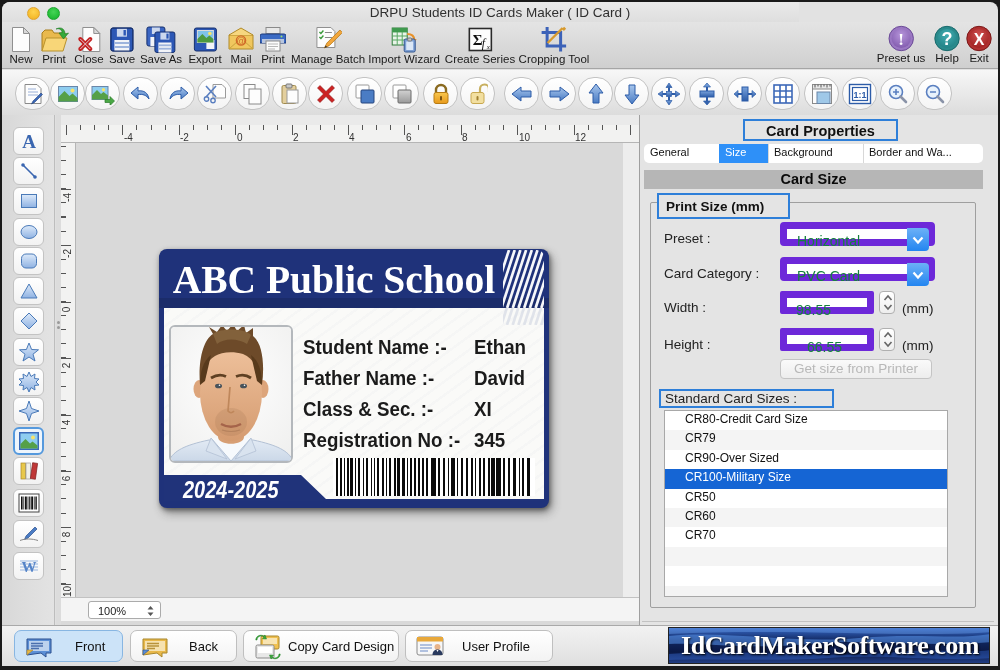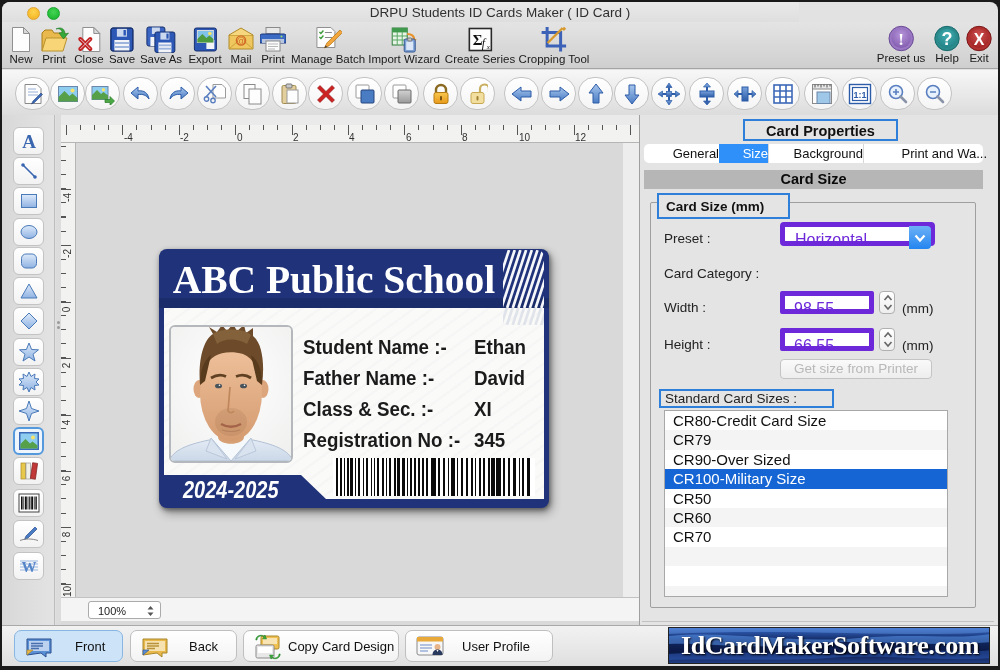--- a/index.html
+++ b/index.html
@@ -51,33 +51,33 @@
 #photo{position:absolute;left:5px;top:17px;width:124px;height:138px;background:#fff;border:2px solid #b4b8bc;border-radius:6px;overflow:hidden;}
 .crow{position:absolute;left:139px;width:241px;height:27px;}
 .cl,.cv2{font-weight:bold;font-size:20px;color:#1b1b1b;display:inline-block;transform:scaleX(.937);transform-origin:0 0;white-space:nowrap;}
 .cv2{position:absolute;left:171px;top:0;}
 #band{position:absolute;left:0;top:0;}
 #barcode{position:absolute;left:169px;top:150px;width:202px;height:38px;background:#fff;}
 #year{position:absolute;left:19px;top:169px;font-size:23.5px;font-weight:bold;font-style:italic;color:#fff;transform:scaleX(.85);transform-origin:0 0;}
 
 #rightpanel{position:absolute;left:637px;top:0;width:359px;height:511px;background:#e4e4e4;border-left:1px solid #9f9f9f;}
 .bluebox{position:absolute;border:2px solid #2e7fd9;}
-.field{position:absolute;background:#fff;border:5px solid #6d28d9;border-radius:4px;font-size:16px;color:#6d28d9;}
+.field{position:absolute;background:#fff;border:7px solid #6d28d9;border-radius:4px;font-size:14px;color:#15803d;}
 .ddcap{position:absolute;right:-1px;top:-1px;width:22px;height:23px;border-radius:0 4px 4px 0;background:linear-gradient(#6cb1f7,#2385f0);}
 .lab13{position:absolute;font-size:13.5px;color:#222;text-align:center;}
 #tabbar{position:absolute;left:4px;top:29px;width:339px;height:19px;background:#fff;border-radius:5px;}
 .tabsep{position:absolute;top:0;width:1px;height:19px;background:#d8d8d8;}
 #tabsize{position:absolute;left:75px;top:0;width:49px;height:19px;background:#2e90f8;}
-.tabtx{position:absolute;top:2px;text-align:right;font-size:13px;color:#111;white-space:nowrap;}
+.tabtx{position:absolute;top:2px;text-align:left;font-size:11px;color:#111;white-space:nowrap;padding-left:6px;}
 #cshead{position:absolute;left:4px;top:55px;width:339px;height:19px;background:#b6b6b6;text-align:center;font-size:14.5px;font-weight:bold;color:#0a0a0a;padding-top:1px;}
 #groupbox{position:absolute;left:10px;top:87px;width:326px;height:406px;border:1px solid #9f9f9f;border-radius:2px;}
 .stepper{position:absolute;width:16px;height:23px;background:linear-gradient(#fff,#eee);border:1px solid #b0b0b0;border-radius:4px;}
 #printbtn{position:absolute;left:140px;top:244px;width:152px;height:20px;background:linear-gradient(#fafafa,#ededed);border:1px solid #c4c4c4;border-radius:4px;text-align:center;font-size:13.5px;color:#b8b8b8;padding-top:1px;}
 #cslist{position:absolute;left:24px;top:295px;width:284px;height:187px;background:#fff;border:1px solid #a8a8a8;overflow:hidden;}
-.li{height:19.4px;font-size:15px;color:#111;padding:1px 0 0 8px;background:#fff;}
+.li{height:19.4px;font-size:12px;color:#111;padding:1px 0 0 20px;background:#fff;}
 .li.alt{background:#f4f4f4;}
 .li.sel{background:#1565d4;color:#fff;}
 
 #bottombar{position:absolute;left:0;top:623px;width:996px;height:41px;background:linear-gradient(#f2f2f2,#dfdfdf);border-top:1px solid #a9a9a9;}
 .bb{position:absolute;top:4px;height:32px;background:linear-gradient(#ffffff,#f3f3f3);border:1px solid #bfbfbf;border-radius:7px;font-size:13px;color:#111;}
 .bb .ic{position:absolute;left:9px;top:3px;}
 .bb .tx{position:absolute;top:8px;white-space:nowrap;}
 #frontbtn{background:#cce3f8;border:1px solid #88b6e2;}
 #wmark{position:absolute;left:666px;top:1px;width:322px;height:37px;overflow:hidden;border:1px solid #222;}
 #wmtx{position:absolute;left:0;top:3px;width:322px;text-align:center;font-family:"Liberation Serif",serif;font-weight:bold;font-size:26px;color:#fff;text-shadow:1px 1px 2px #000;letter-spacing:-0.5px;white-space:nowrap;}
@@ -727,39 +727,42 @@
       <div class="bluebox" style="left:103px;top:4px;width:155px;height:22px"></div>
       <div style="position:absolute;left:103px;top:8px;width:155px;text-align:center;font-size:14.5px;font-weight:bold;color:#111">Card Properties</div>
       <div id="tabbar">
         <div class="tabsep" style="left:75px"></div>
         <div class="tabsep" style="left:124px"></div>
         <div class="tabsep" style="left:219px"></div>
         <div id="tabsize"></div>
         <div class="tabtx" style="left:0;width:75px">General</div>
         <div class="tabtx" style="left:75px;width:49px;color:#fff">Size</div>
         <div class="tabtx" style="left:124px;width:95px">Background</div>
-        <div class="tabtx" style="left:219px;width:124px">Print and Wa...</div>
+        <div class="tabtx" style="left:219px;width:124px">Border and Wa...</div>
       </div>
       <div id="cshead">Card Size</div>
       <div id="groupbox"></div>
       <div class="bluebox" style="left:17px;top:78px;width:133px;height:26px;background:#e4e4e4"></div>
-      <div style="position:absolute;left:26px;top:84px;font-size:13.5px;font-weight:bold;color:#111">Card Size (mm)</div>
+      <div style="position:absolute;left:26px;top:84px;font-size:13.5px;font-weight:bold;color:#111">Print Size (mm)</div>
       <div class="lab13" style="left:24px;top:116px">Preset :</div>
       <div class="field" style="left:140px;top:107px;width:155px;height:24px;padding:4px 0 0 10px">Horizontal<div class="ddcap"><svg width="22" height="23" viewBox="0 0 22 23">
               <path d="M6.5 9.5 L11 14.5 L15.5 9.5" fill="none" stroke="#fff" stroke-width="2.2"></path>
             </svg></div></div>
       <div class="lab13" style="left:24px;top:151px">Card Category :</div>
+      <div class="field" style="left:140px;top:142px;width:155px;height:24px;padding:4px 0 0 10px">PVC Card<div class="ddcap"><svg width="22" height="23" viewBox="0 0 22 23">
+              <path d="M6.5 9.5 L11 14.5 L15.5 9.5" fill="none" stroke="#fff" stroke-width="2.2"></path>
+            </svg></div></div>
       <div class="lab13" style="left:24px;top:185px">Width :</div>
       <div class="field" style="left:140px;top:176px;width:94px;height:23px;padding:4px 0 0 9px;border-radius:2px">98.55</div>
       <div class="stepper" style="left:239px;top:176px"><svg width="16" height="21" viewBox="0 0 16 21">
             <path d="M4.5 8 L8 4 L11.5 8 M4.5 13 L8 17 L11.5 13" fill="none" stroke="#666" stroke-width="1.6"></path>
           </svg></div>
       <div class="lab13" style="left:262px;top:186px">(mm)</div>
       <div class="lab13" style="left:24px;top:222px">Height :</div>
-      <div class="field" style="left:140px;top:213px;width:94px;height:23px;padding:4px 0 0 9px;border-radius:2px">66.55</div>
+      <div class="field" style="left:140px;top:213px;width:94px;height:23px;padding:4px 0 0 20px;border-radius:2px">66.55</div>
       <div class="stepper" style="left:239px;top:213px"><svg width="16" height="21" viewBox="0 0 16 21">
             <path d="M4.5 8 L8 4 L11.5 8 M4.5 13 L8 17 L11.5 13" fill="none" stroke="#666" stroke-width="1.6"></path>
           </svg></div>
       <div class="lab13" style="left:262px;top:223px">(mm)</div>
       <div id="printbtn">Get size from Printer</div>
       <div class="bluebox" style="left:19px;top:274px;width:175px;height:19px"></div>
       <div class="lab13" style="left:25px;top:276px">Standard Card Sizes :</div>
       <div style="position:absolute;left:2px;top:506px;width:352px;height:1px;background:#c2c2c2"></div>
       <div id="cslist">
         <div class="li">CR80-Credit Card Size</div>

